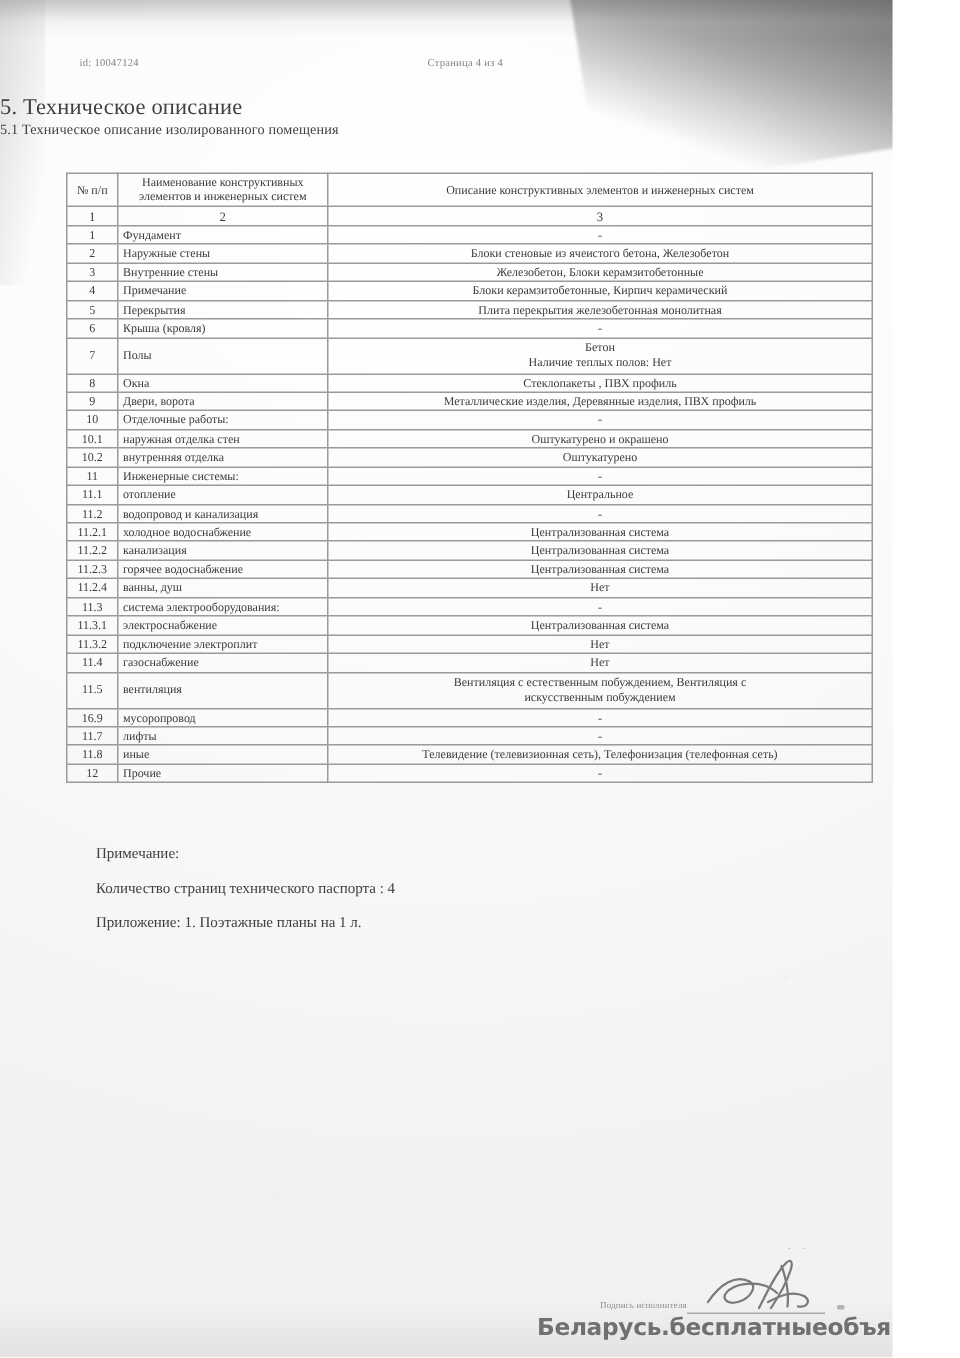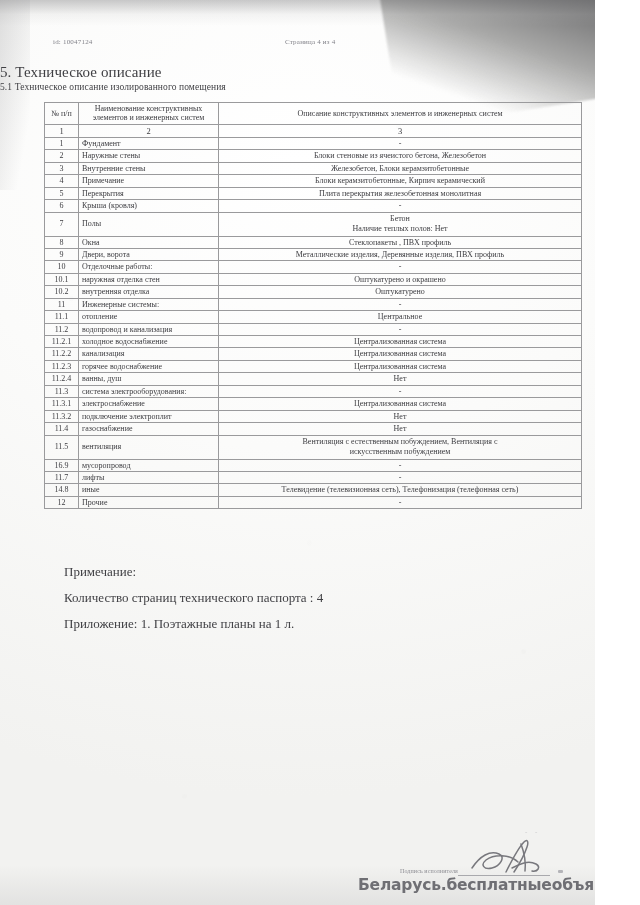--- a/index.html
+++ b/index.html
@@ -92,21 +92,21 @@
     text-align: left;
     font-size: 9.5px;
     color: #3f3f43;
     letter-spacing: .1px;
   }
 
   
   #tech-table-wrap {
     position: absolute;
     left: 44px;
-    top: 102px;
+    top: 115px;
     width: 537px;
   }
   table.tech-table {
     width: 100%;
     border-collapse: collapse;
     table-layout: fixed;
     font-size: 8px;
     color: #3c3c40;
   }
   table.tech-table td, table.tech-table th {
@@ -136,21 +136,21 @@
   td.cell-name { text-align: left;   font-size: 8px; padding: 1.5px 0 1.5px 5px; }
   td.cell-desc { text-align: center; font-size: 8px; padding: 1.5px 4px; }
   td.cell-desc.two-line { padding: 1.5px 4px; line-height: 1.25; }
   .desc-line2 { display: block; }
 
   
   .notes {
     position: absolute;
     left: 64px;
     top: 565px;
-    font-size: 13px;
+    font-size: 10px;
     color: #3f3f43;
     line-height: 1;
     font-family: Liberation Serif, serif;
   }
   .notes .note-line { margin-bottom: 13px; }
 
   
   .signature-block {
     position: absolute;
     left: 400px;
@@ -377,21 +377,21 @@
             <td class="cell-num">16.9</td>
             <td class="cell-name">мусоропровод</td>
             <td class="cell-desc">-</td>
           </tr>
           <tr>
             <td class="cell-num">11.7</td>
             <td class="cell-name">лифты</td>
             <td class="cell-desc">-</td>
           </tr>
           <tr>
-            <td class="cell-num">14.8</td>
+            <td class="cell-num">11.8</td>
             <td class="cell-name">иные</td>
             <td class="cell-desc">Телевидение (телевизионная сеть), Телефонизация (телефонная сеть)</td>
           </tr>
           <tr>
             <td class="cell-num">12</td>
             <td class="cell-name">Прочие</td>
             <td class="cell-desc">-</td>
           </tr>
         </tbody>
     </table>

